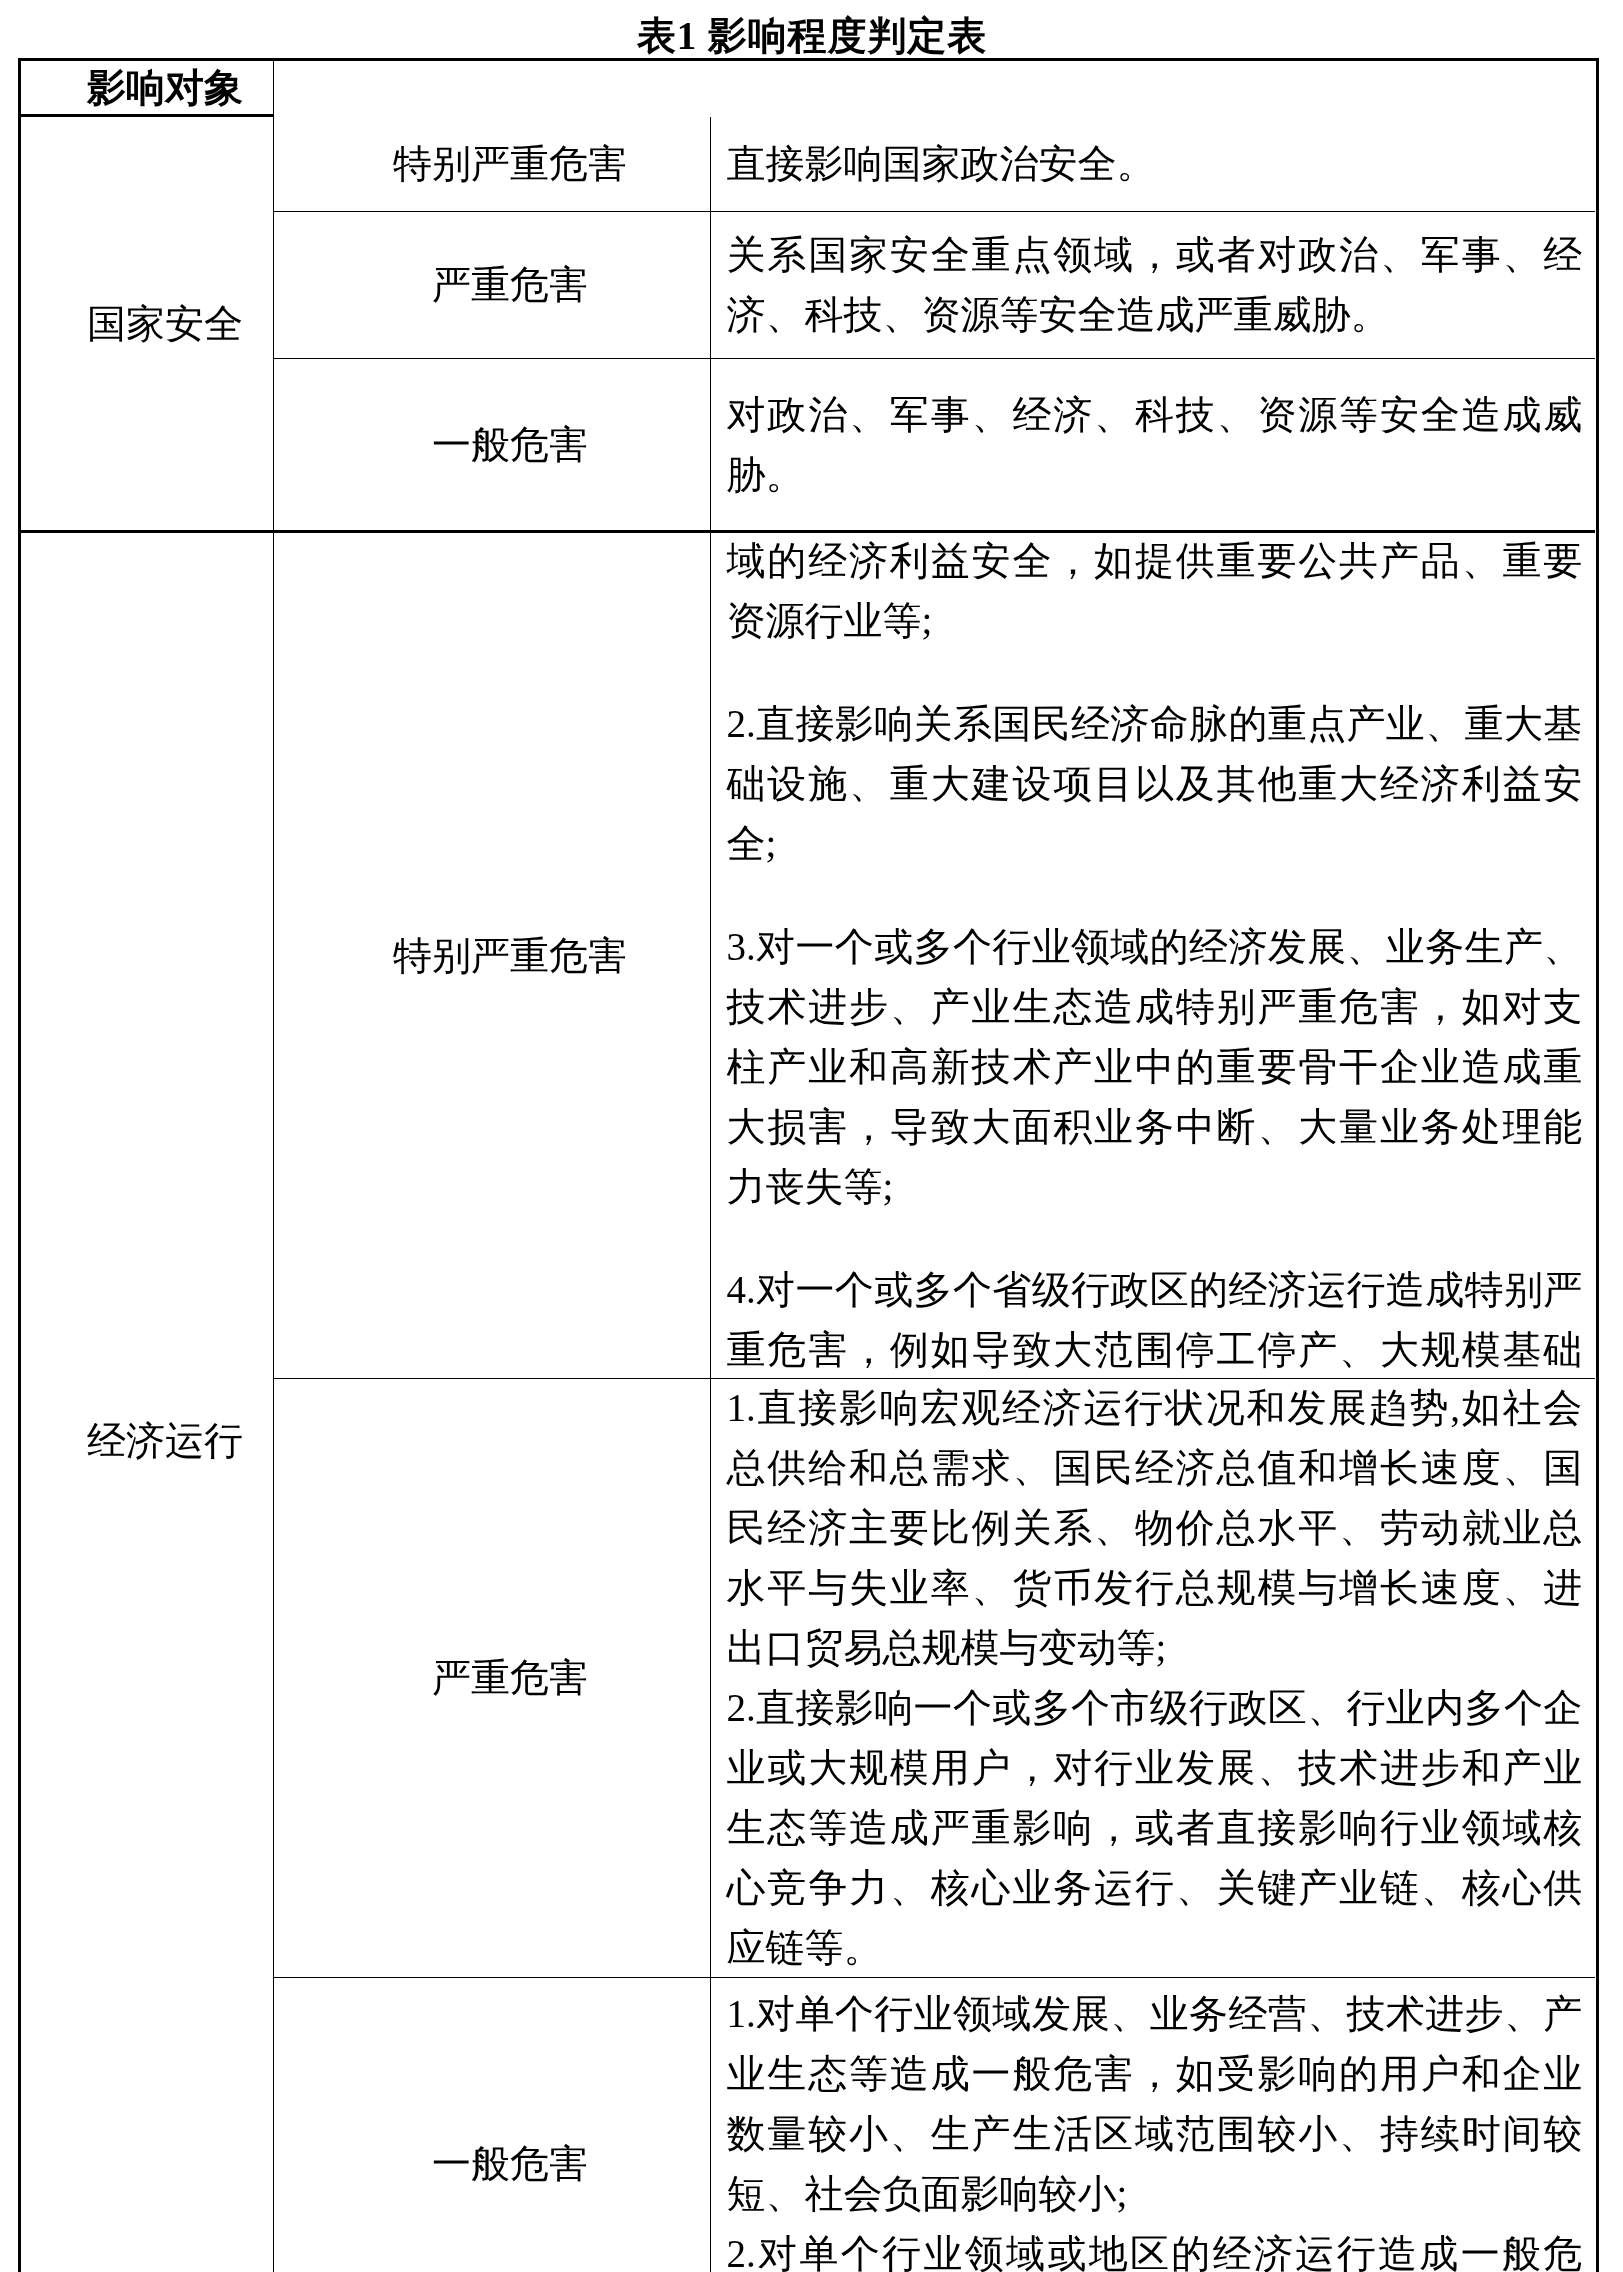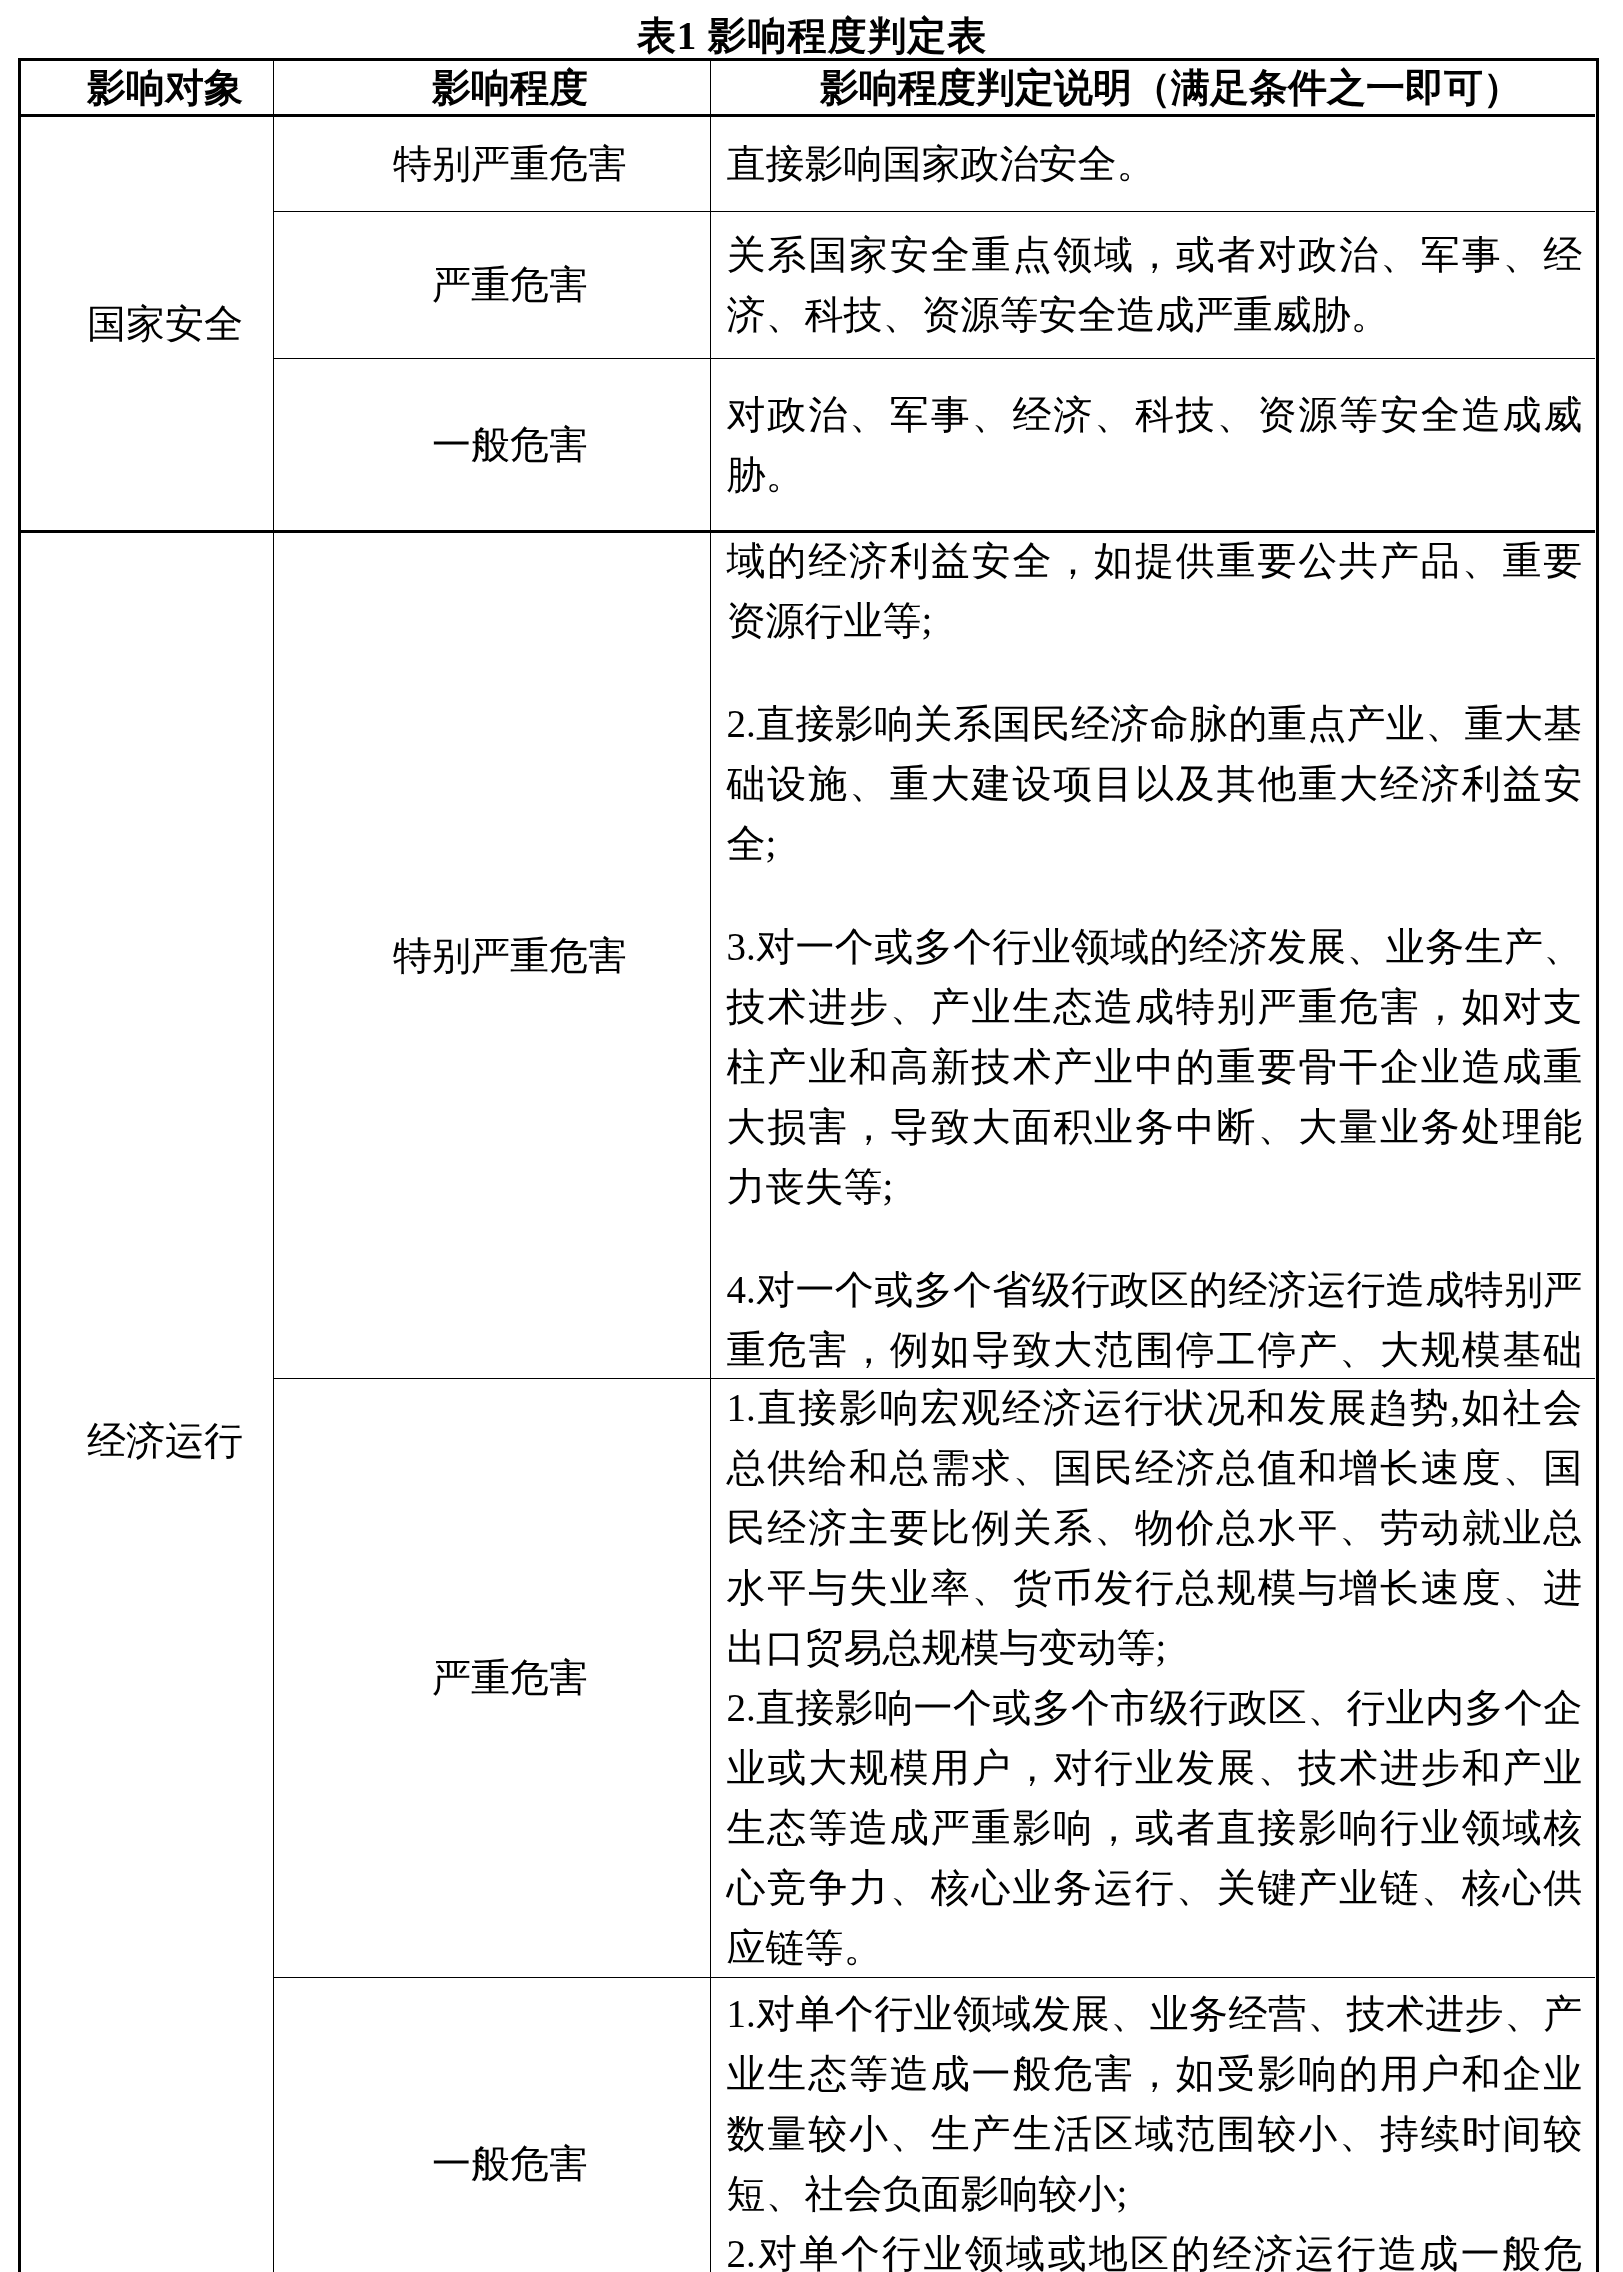--- a/index.html
+++ b/index.html
@@ -86,22 +86,20 @@
 </head>
 <body>
 
 <div class="page">
 
   <div class="caption">表1 影响程度判定表</div>
 
   <div class="tbl">
 
     <div class="cell center hd br4 gc1 gr1">影响对象</div>
-    <div class="cell center hd br4 gc2 gr1">影响程度</div>
-    <div class="cell center hd gc3 gr1">影响程度判定说明（满足条件之一即可）</div>
 
     <div class="cell center br4 bb8 obj1">国家安全</div>
 
     <div class="cell center br4 bb4 gc2 gr2">特别严重危害</div>
     <div class="cell desc bb4 gc3 gr2">
       <p>直接影响国家政治安全。</p>
     </div>
 
     <div class="cell center br4 bb4 gc2 gr3">严重危害</div>
     <div class="cell desc bb4 gc3 gr3">

